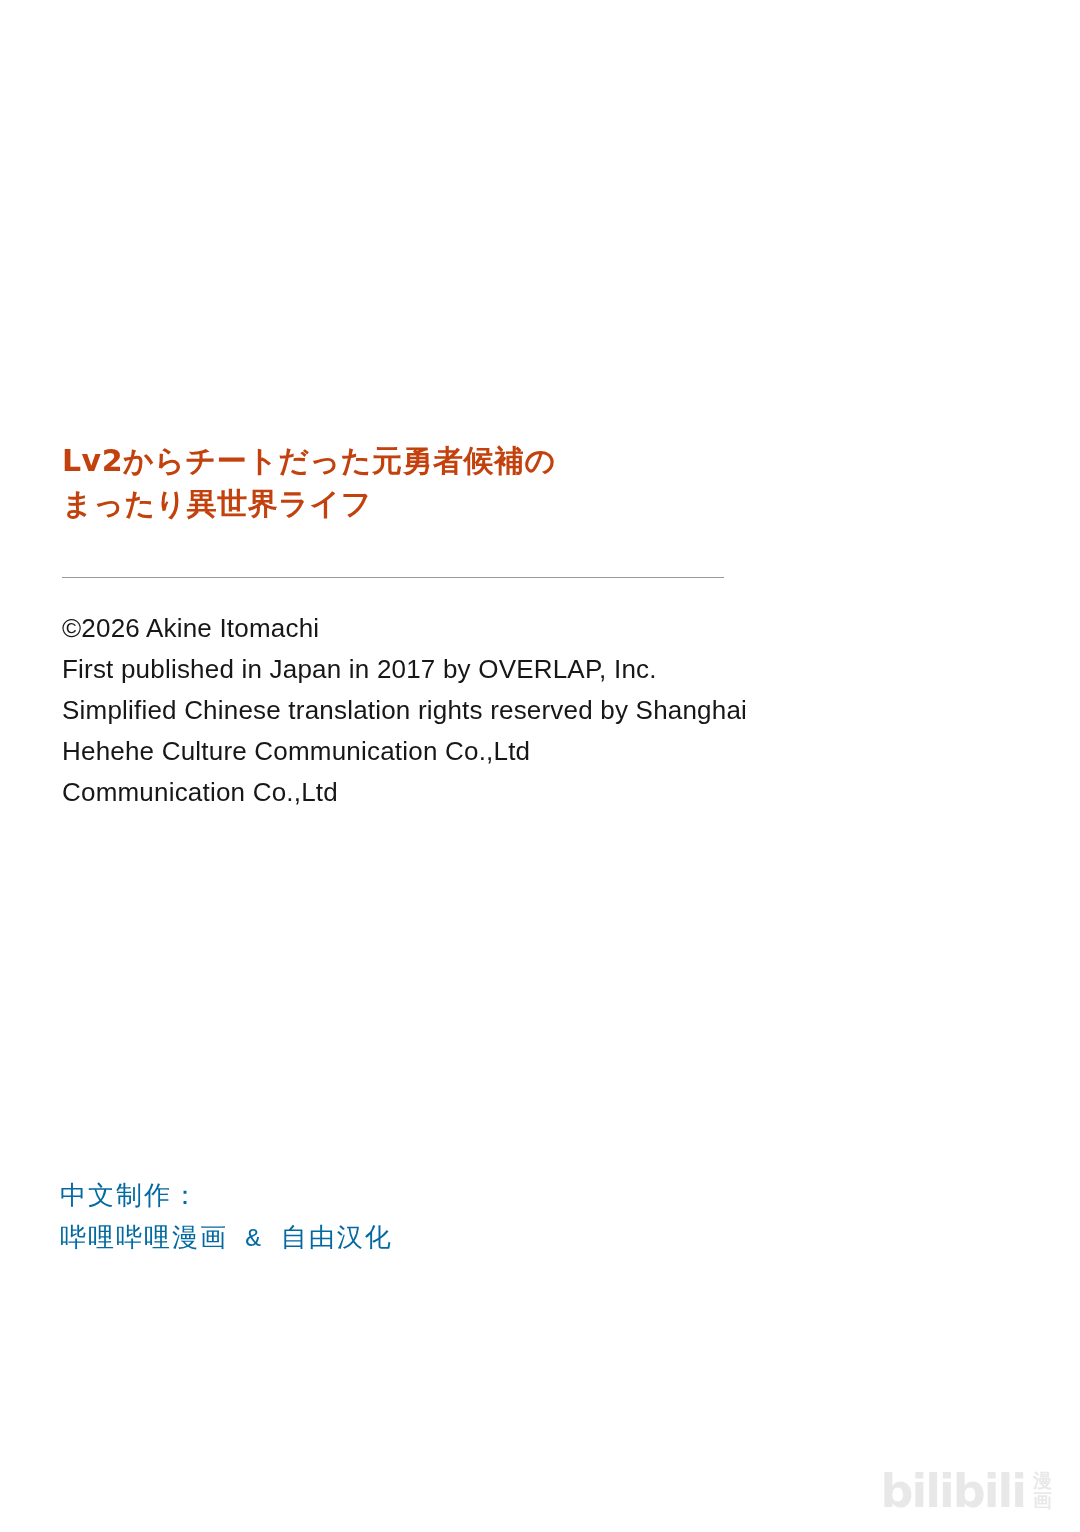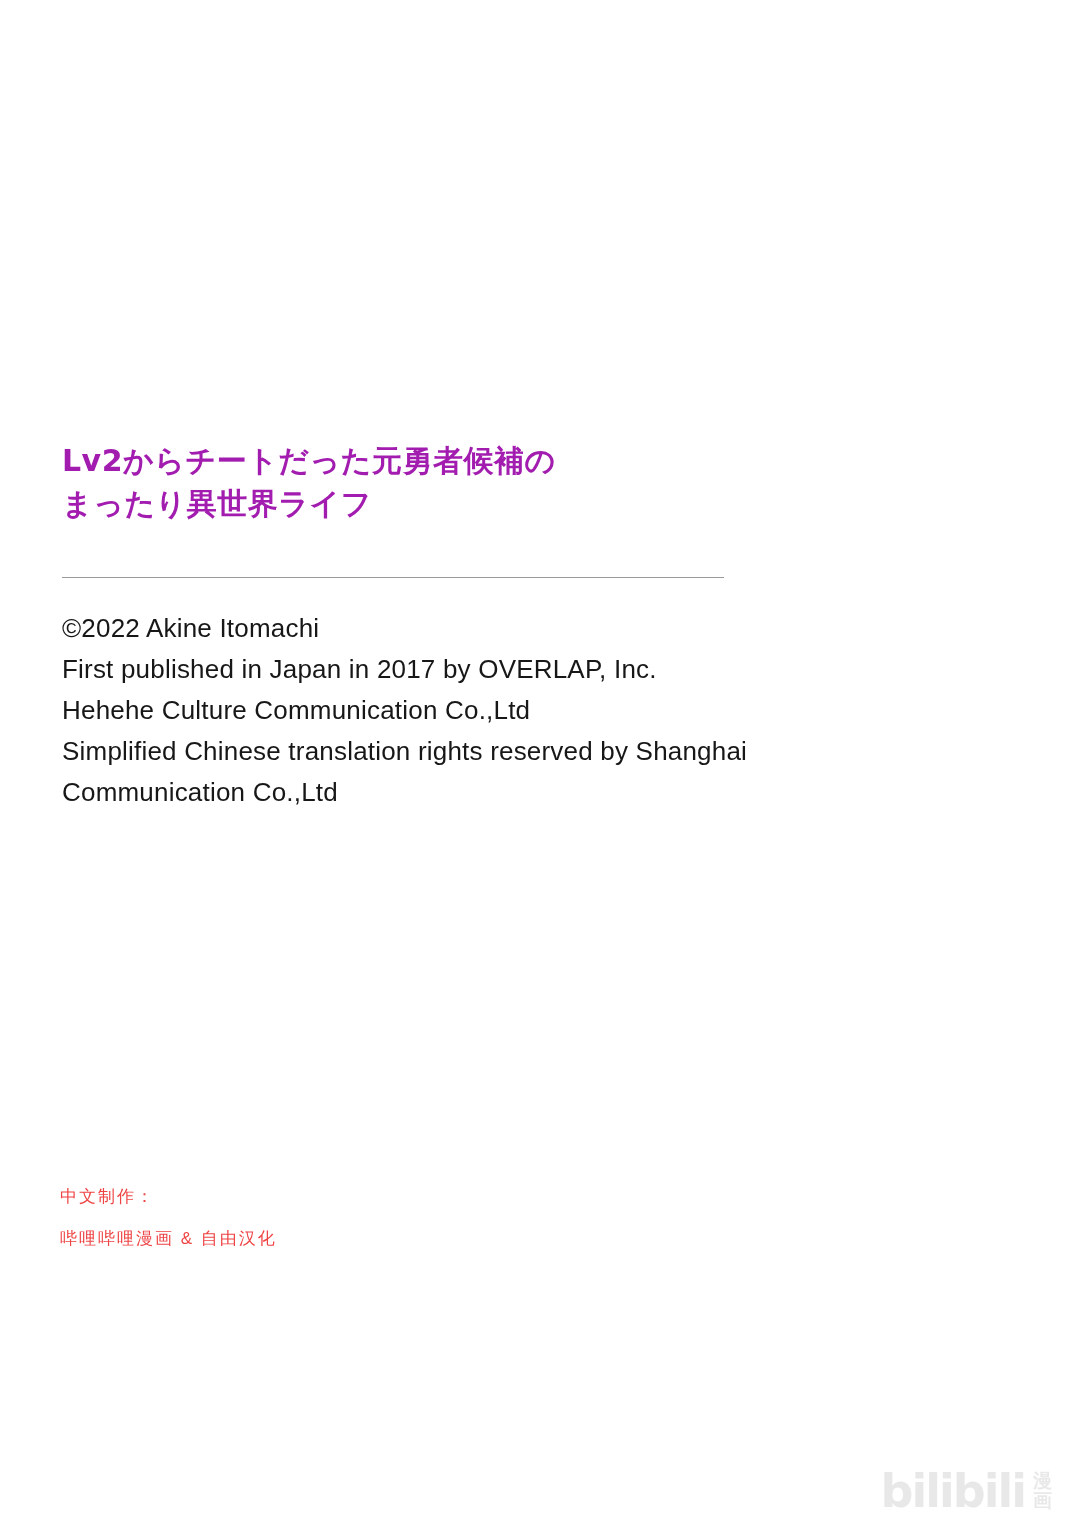--- a/index.html
+++ b/index.html
@@ -25,21 +25,21 @@
     left: 62px;
     top: 440px;
     width: 920px;
   }
   .title-line {
     font-family: "DejaVu Sans", sans-serif;
     font-size: 30px;
     font-weight: 700;
     letter-spacing: 0.5px;
     line-height: 1.42;
-    color: #a21caf;
+    color: #c2410c;
     white-space: nowrap;
   }
   .rule {
     position: absolute;
     left: 62px;
     top: 577px;
     width: 662px;
     height: 1px;
     background: #9a9a9a;
   }
@@ -57,24 +57,24 @@
     letter-spacing: 0.2px;
     white-space: nowrap;
   }
   .production {
     position: absolute;
     left: 60px;
     top: 1176px;
     width: 700px;
   }
   .production-line {
-    font-family: Liberation Sans, sans-serif;
-    font-size: 17px;
+    font-family: Liberation Mono, monospace;
+    font-size: 26px;
     line-height: 42px;
-    color: #ef4444;
+    color: #0369a1;
     letter-spacing: 2px;
     white-space: nowrap;
   }
   .watermark {
     position: absolute;
     right: 28px;
     bottom: 18px;
     display: flex;
     align-items: flex-end;
     gap: 8px;
@@ -107,24 +107,24 @@
 <div class="page">
 
   <div class="title-block">
     <div class="title-line">Lv2からチートだった元勇者候補の</div>
     <div class="title-line">まったり異世界ライフ</div>
   </div>
 
   <div class="rule"></div>
 
   <div class="credits">
-    <div class="credit-line">©2022 Akine Itomachi</div>
+    <div class="credit-line">©2026 Akine Itomachi</div>
     <div class="credit-line">First published in Japan in 2017 by OVERLAP, Inc.</div>
+    <div class="credit-line">Simplified Chinese translation rights reserved by Shanghai</div>
     <div class="credit-line">Hehehe Culture Communication Co.,Ltd</div>
-    <div class="credit-line">Simplified Chinese translation rights reserved by Shanghai</div>
     <div class="credit-line">Communication Co.,Ltd</div>
   </div>
 
   <div class="production">
     <div class="production-line">中文制作：</div>
     <div class="production-line">哔哩哔哩漫画 &amp; 自由汉化</div>
   </div>
 
   <div class="watermark">
     <span class="wm-main">bilibili</span>

